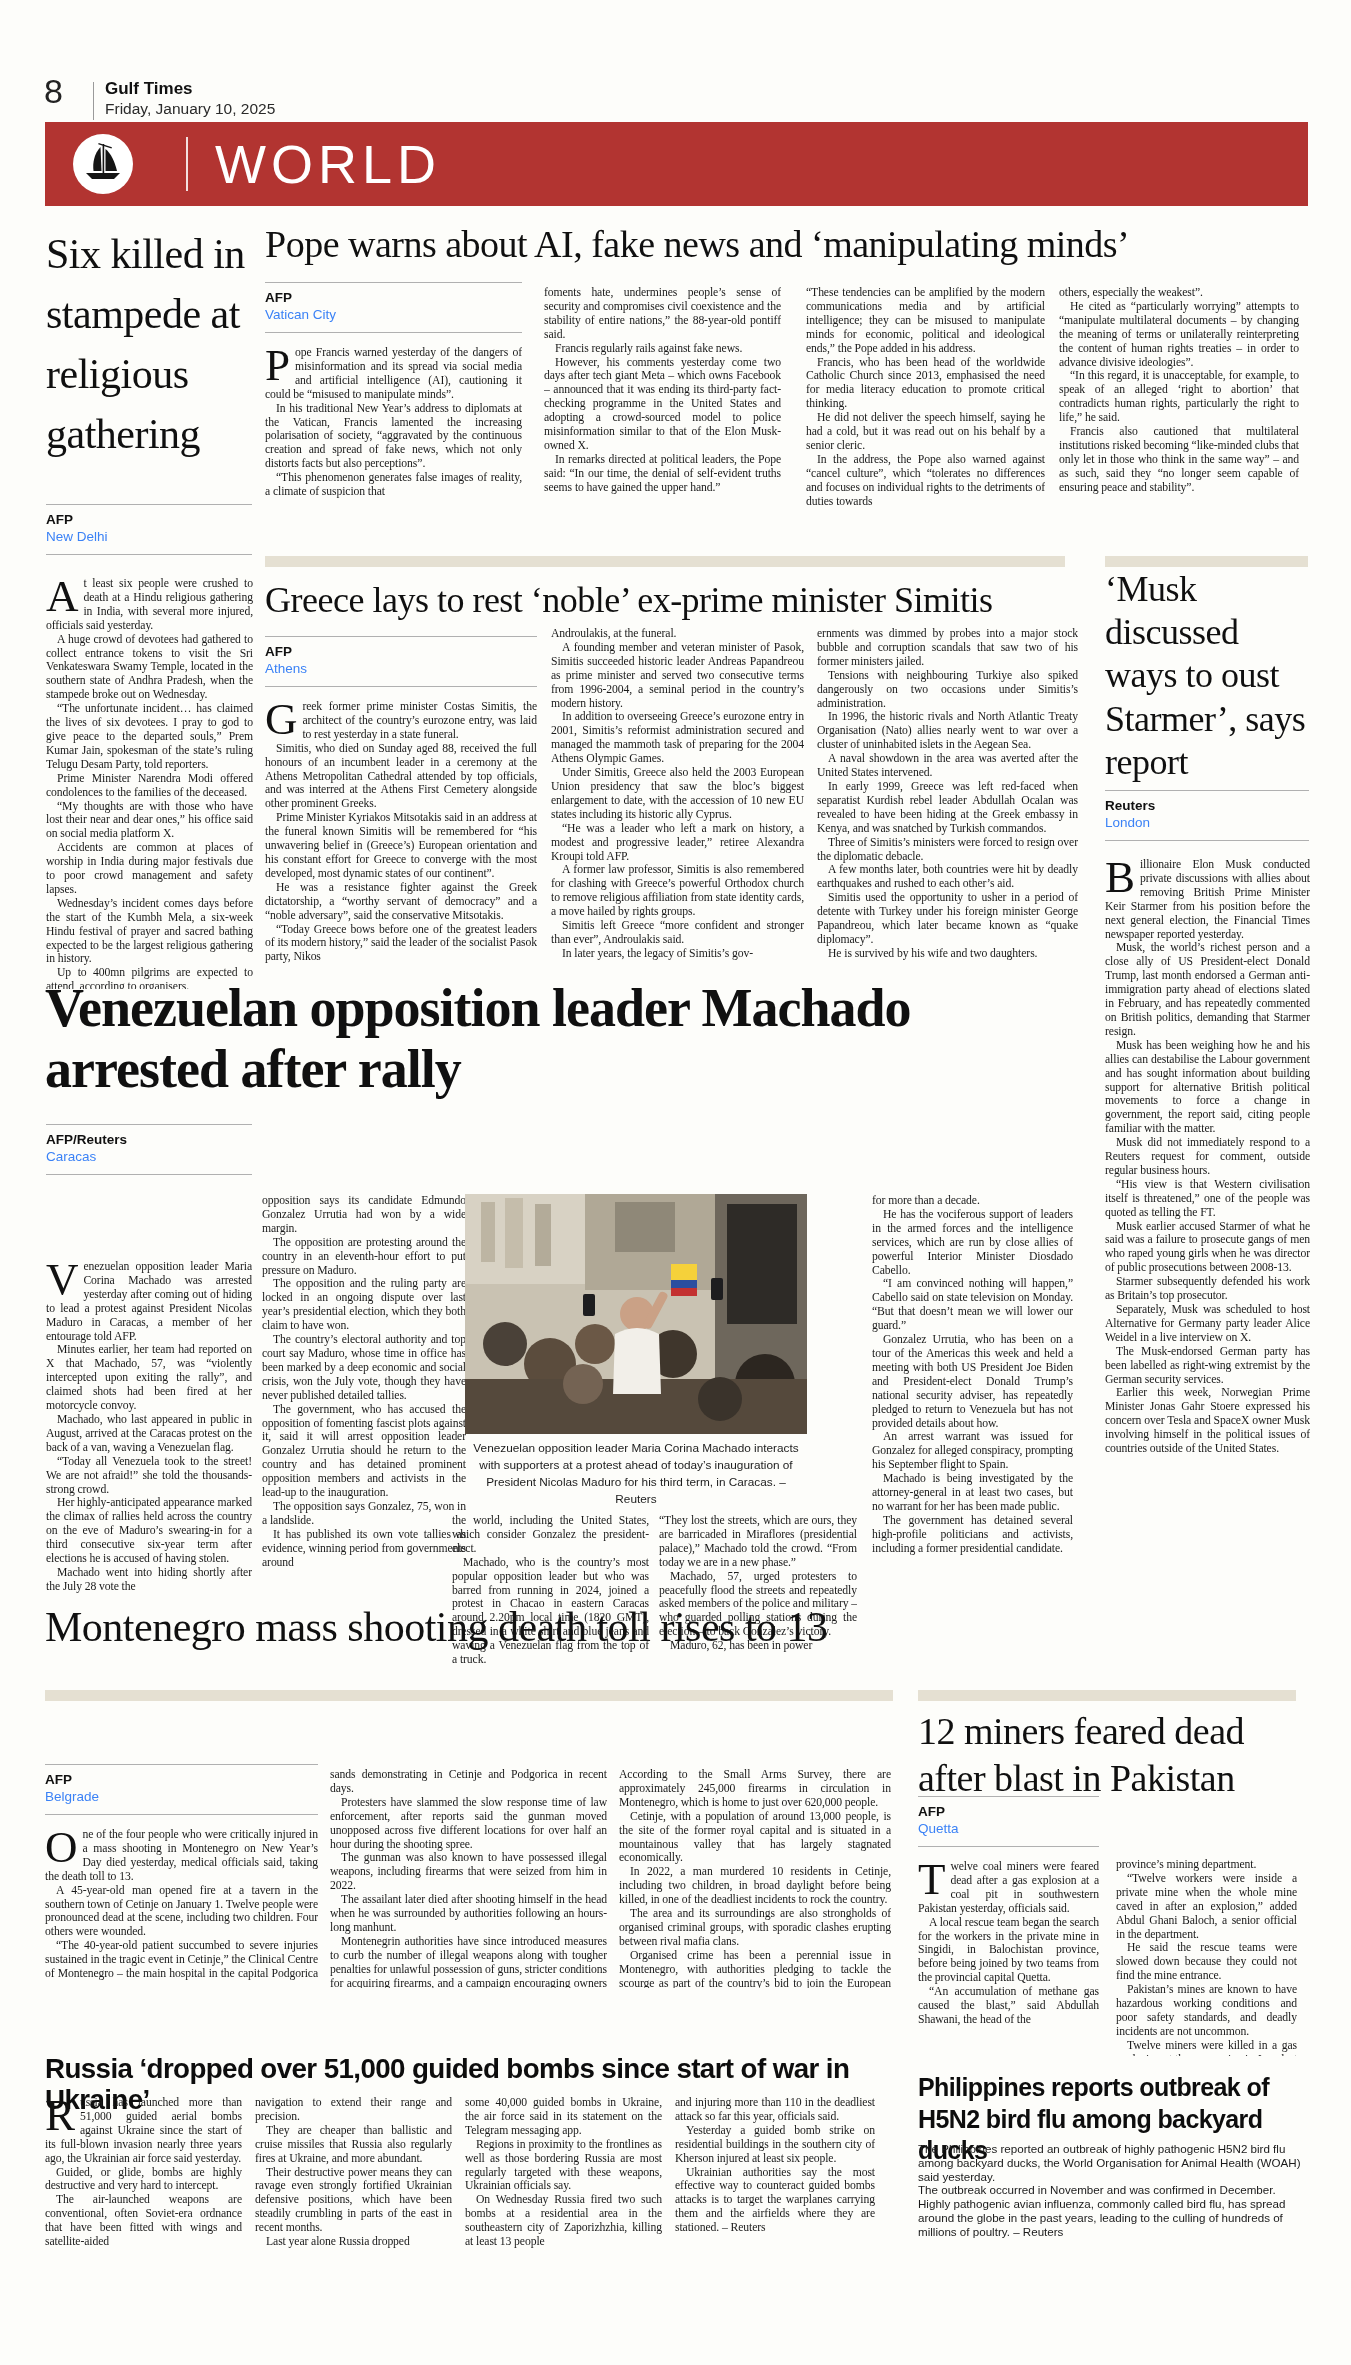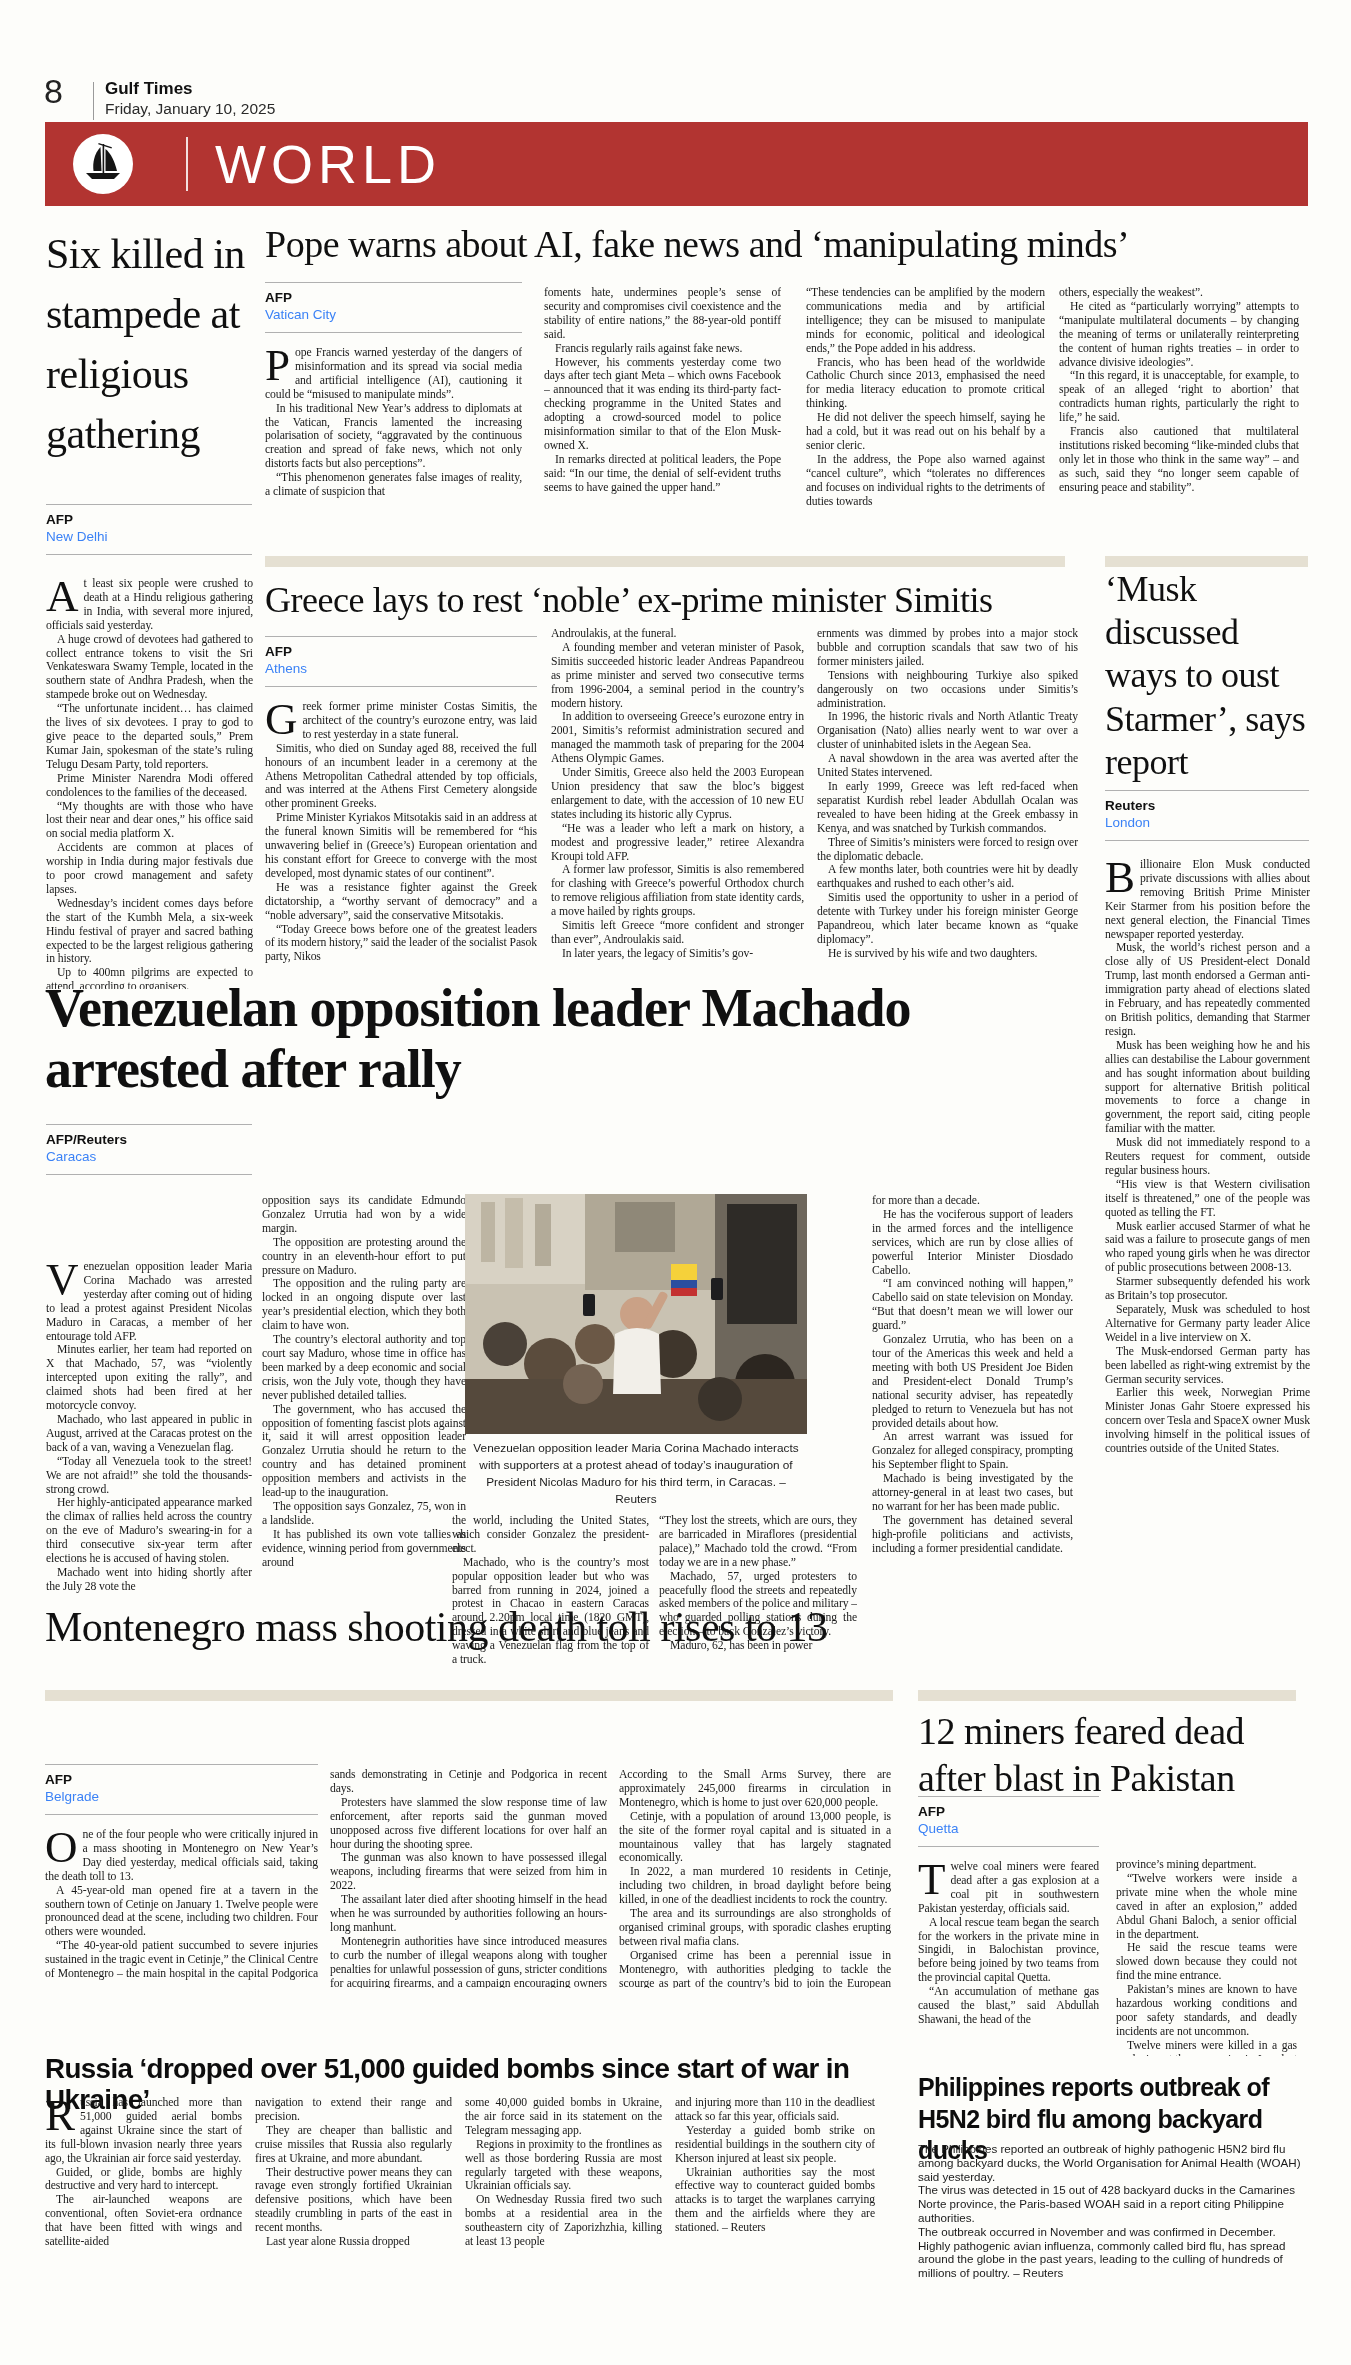--- a/index.html
+++ b/index.html
@@ -361,17 +361,16 @@
     </div>
   <div class="abs colbody" id="a-rus-col4">
       <p>and injuring more than 110 in the deadliest attack so far this year, officials said.</p>
       <p>Yesterday a guided bomb strike on residential buildings in the southern city of Kherson injured at least six people.</p>
       <p>Ukrainian authorities say the most effective way to counteract guided bombs attacks is to target the warplanes carrying them and the airfields where they are stationed. – Reuters</p>
     </div>
 
   <div class="abs headline-sans" id="a-phi-headline">Philippines reports outbreak of H5N2 bird flu among backyard ducks</div>
   <div class="abs colbody sansbody" id="a-phi-body">
       <p>The Philippines reported an outbreak of highly pathogenic H5N2 bird flu among backyard ducks, the World Organisation for Animal Health (WOAH) said yesterday.</p>
-      <p>The virus was detected in 15 out of 428 backyard ducks in the Camarines Norte province, the Paris-based WOAH said in a report citing Philippine authorities.</p>
       <p>The outbreak occurred in November and was confirmed in December. Highly pathogenic avian influenza, commonly called bird flu, has spread around the globe in the past years, leading to the culling of hundreds of millions of poultry. – Reuters</p>
     </div>
 
 </div>
 
 </body></html>

